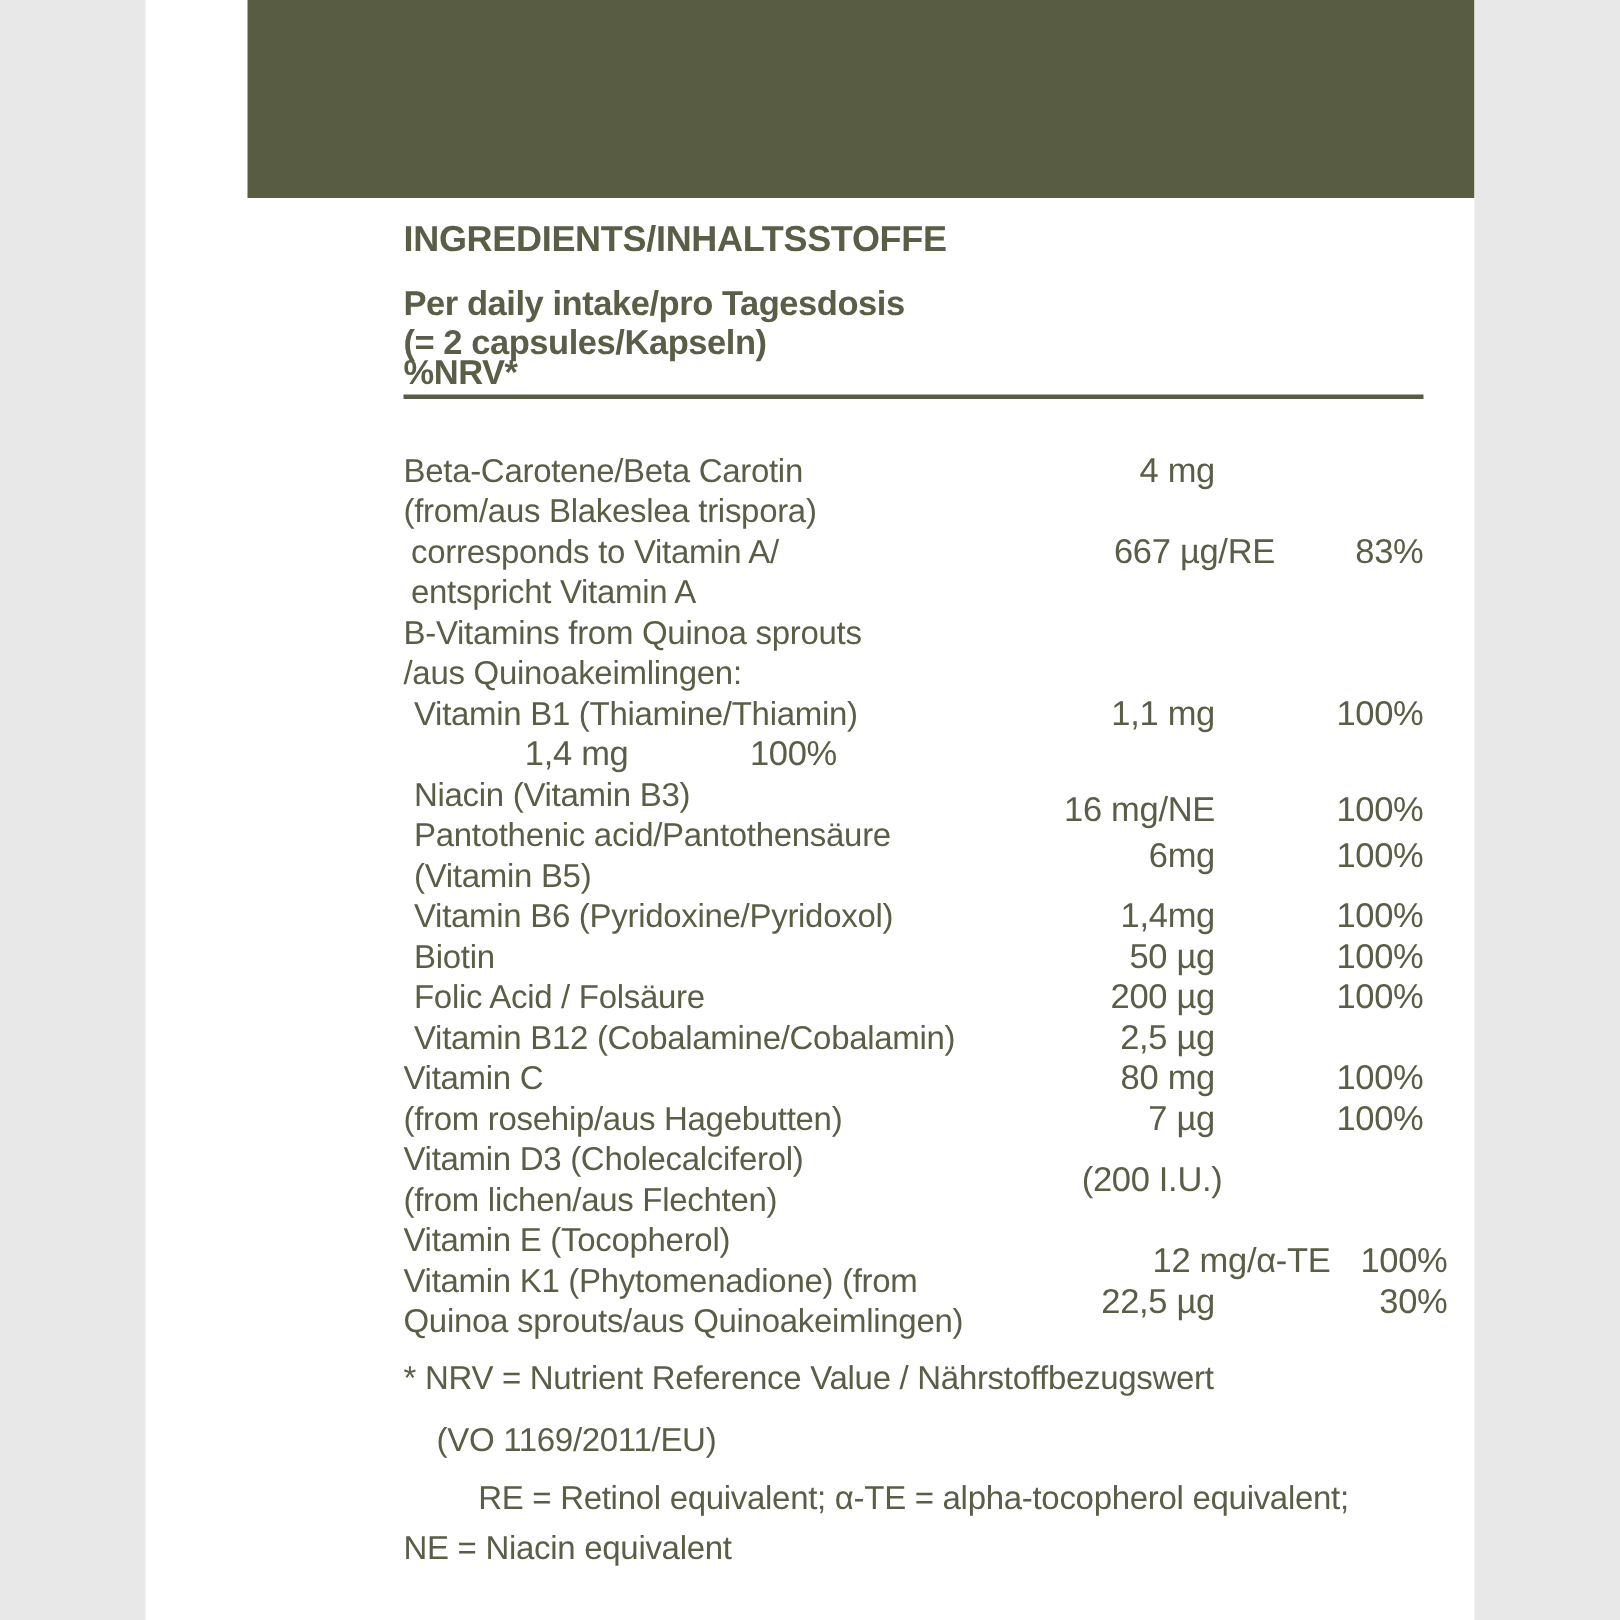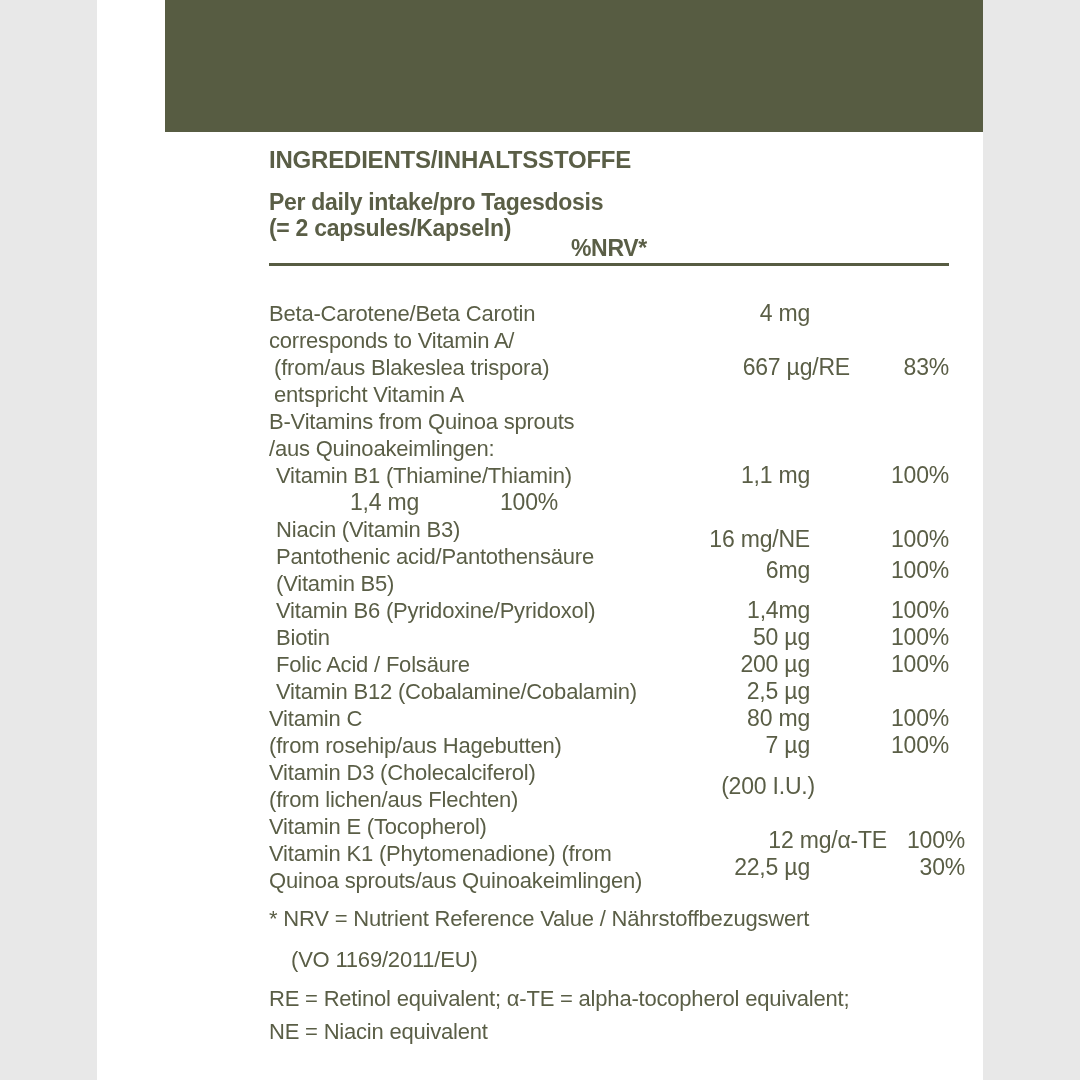--- a/index.html
+++ b/index.html
@@ -31,21 +31,21 @@
   }
   .panel-title{
     font-size:24px; font-weight:bold; letter-spacing:-0.2px;
     line-height:26px; margin:0;
   }
   .intake{
     font-size:23px; font-weight:bold; letter-spacing:-0.3px;
     line-height:26px; margin:16px 0 0 0;
   }
   .nrv-head{
-    text-align:center; font-size:23px; font-weight:bold;
+    text-align:left; font-size:23px; font-weight:bold;
     letter-spacing:-0.3px; line-height:26px; margin-top:-6px;
   }
   .rule{
     height:3px; background:var(--accent); margin-top:2px;
   }
   .table{
     margin-top:34px; font-size:22px; line-height:27px; letter-spacing:-0.2px;
   }
   .t-row{ display:flex; align-items:center; }
   .t-row .lbl{ flex:1; min-width:0; }
@@ -60,21 +60,21 @@
   .r6 .amt, .r6 .nrv{ position:relative; top:10px; }
   .r13 .amt{ transform:translateX(5px); }
   .r14 .amt .ln:first-child{ transform:translateX(77px); }
   .r14 .nrv{ transform:translateX(16px); }
   .footnotes{
     margin-top:12px; font-size:22px; line-height:26px; letter-spacing:-0.2px;
   }
   .fn{ margin:0; }
   .fn-1{ margin-bottom:15px; }
   .fn-2{ margin-bottom:13px; padding-left:22px; }
-  .fn-3{ margin-bottom:7px; }
+  .fn-3{ margin-bottom:7px;text-align:center; }
 </style>
 </head>
 <body>
 
 <div class="sheet">
   <div class="band"></div>
   <div class="corner-line"></div>
 
   <div class="content">
     <h1 class="panel-title">INGREDIENTS/INHALTSSTOFFE</h1>
@@ -92,22 +92,22 @@
     <div class="lbl">
             <div class="ln">Beta-Carotene/Beta Carotin</div>
           </div>
     <div class="amt">
             <div class="ln">4 mg</div>
           </div>
     <div class="nrv"></div>
   </div>
         <div class="t-row r2">
     <div class="lbl">
+            <div class="ln">(from/aus Blakeslea trispora)</div>
             <div class="ln">corresponds to Vitamin A/</div>
-            <div class="ln">(from/aus Blakeslea trispora)</div>
             <div class="ln">entspricht Vitamin A</div>
           </div>
     <div class="amt">
             <div class="ln">667 µg/RE</div>
           </div>
     <div class="nrv">
             <div class="ln">83%</div>
           </div>
   </div>
         <div class="t-row r3">

